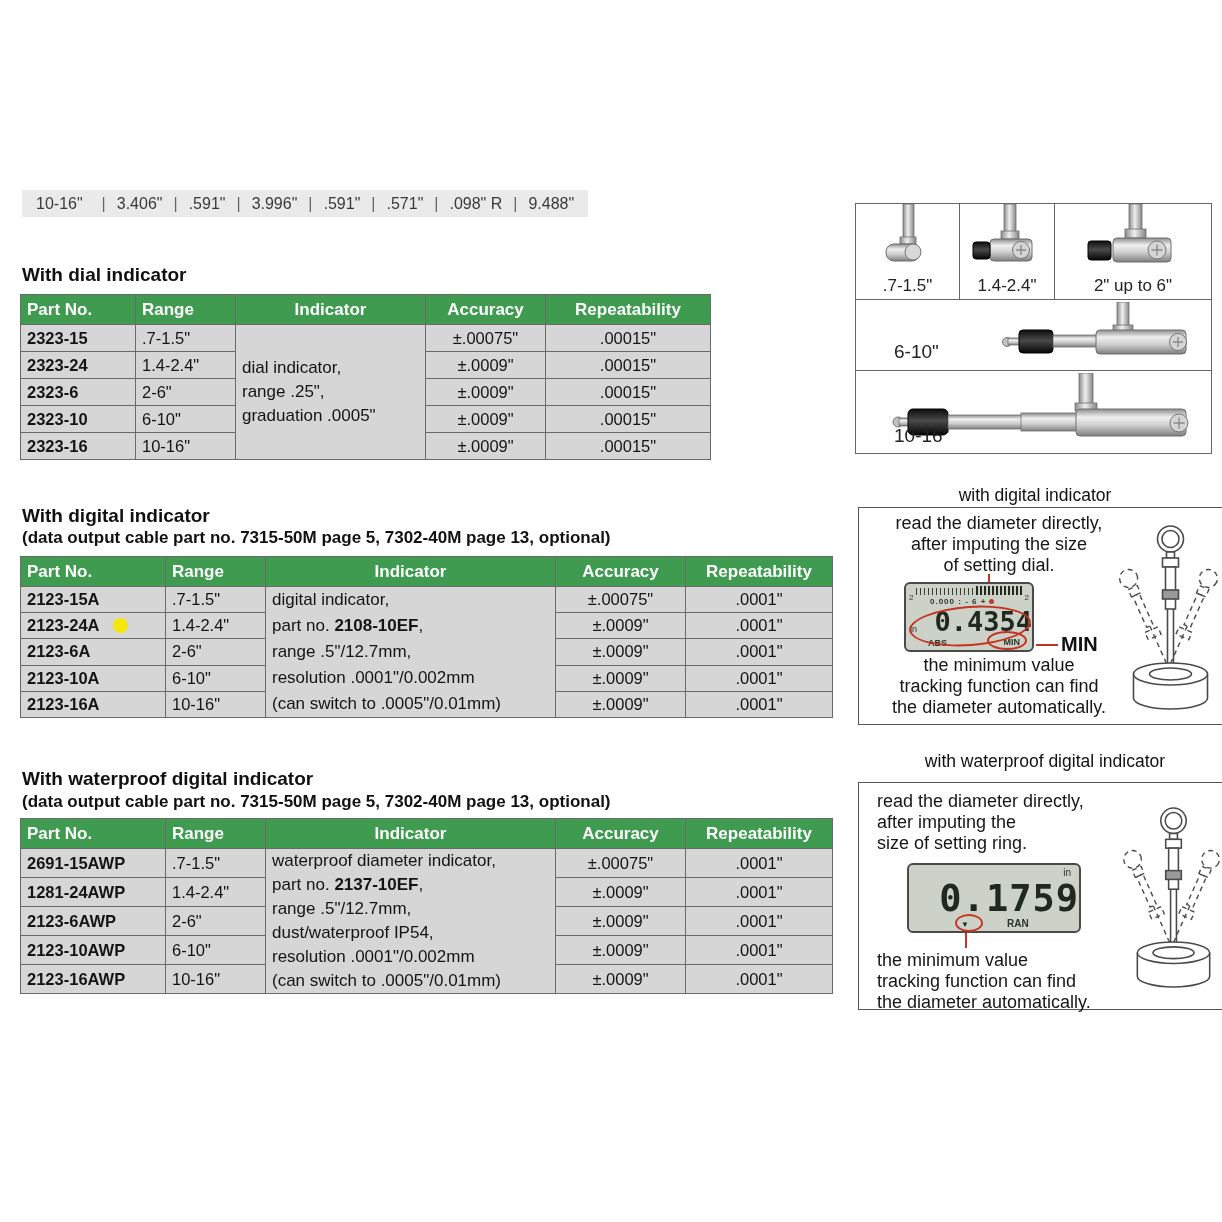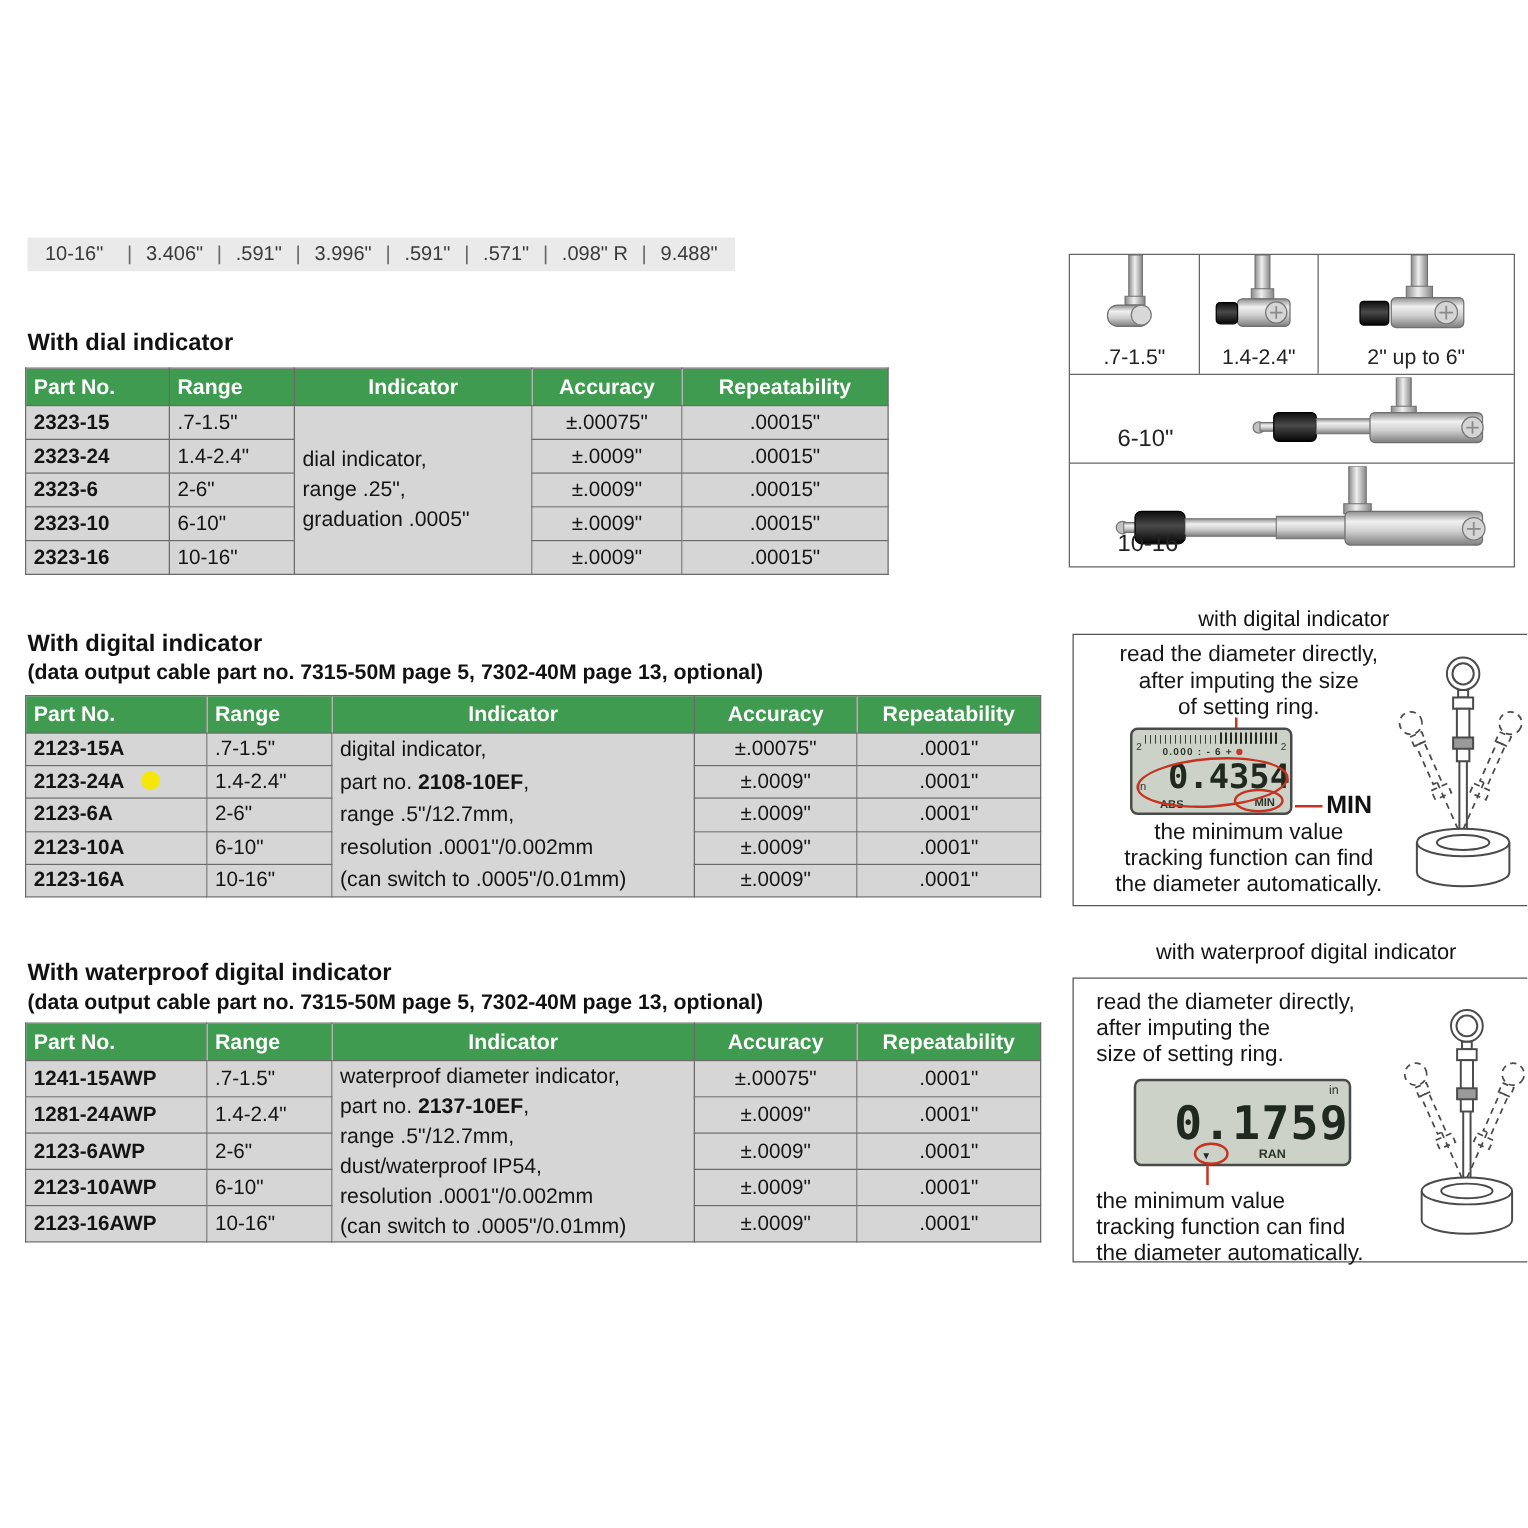--- a/index.html
+++ b/index.html
@@ -301,21 +301,21 @@
       <td class="c-rep">.0001"</td>
     </tr>
   </tbody>
     </table>
 
   <div class="ill-title" style="left:858px;top:485px;">with digital indicator</div>
   <div class="ill-box" id="box-digital">
     <div class="note centered" style="left:10px;top:5px;width:260px;">
       <div>read the diameter directly,</div>
       <div>after imputing the size</div>
-      <div>of setting ring.</div>
+      <div>of setting dial.</div>
     </div>
     <div class="red-line" style="left:129px;top:66px;width:2px;height:44px;"></div>
     <div class="lcd lcd1">
       <div class="lcd-ticks"></div>
       <div class="lcd-ticks2"></div>
       <span class="lcd-scale-num left">2</span>
       <span class="lcd-scale-num right">2</span>
       <div class="lcd-small"><span>0.000 : - 6 +</span><span class="red-dot"></span></div>
       <div class="lcd-digits">0.4354</div>
       <span class="lcd-in1">in</span>
@@ -378,21 +378,21 @@
       </colgroup>
     <tbody>
         <tr>
       <th class="h-part">Part No.</th>
       <th class="h-range">Range</th>
       <th class="h-ind">Indicator</th>
       <th class="h-acc">Accuracy</th>
       <th class="h-rep">Repeatability</th>
     </tr>
     <tr>
-      <td class="c-part"><span>1241-15AWP</span></td>
+      <td class="c-part"><span>2691-15AWP</span></td>
       <td class="c-range">.7-1.5"</td>
       <td class="c-ind" rowspan="5">
         <div class="ind-line">waterproof diameter indicator,</div>
         <div class="ind-line"><span>part no. </span><b>2137-10EF</b><span>,</span></div>
         <div class="ind-line">range .5"/12.7mm,</div>
         <div class="ind-line">dust/waterproof IP54,</div>
         <div class="ind-line">resolution .0001"/0.002mm</div>
         <div class="ind-line">(can switch to .0005"/0.01mm)</div>
       </td>
       <td class="c-acc">±.00075"</td>

